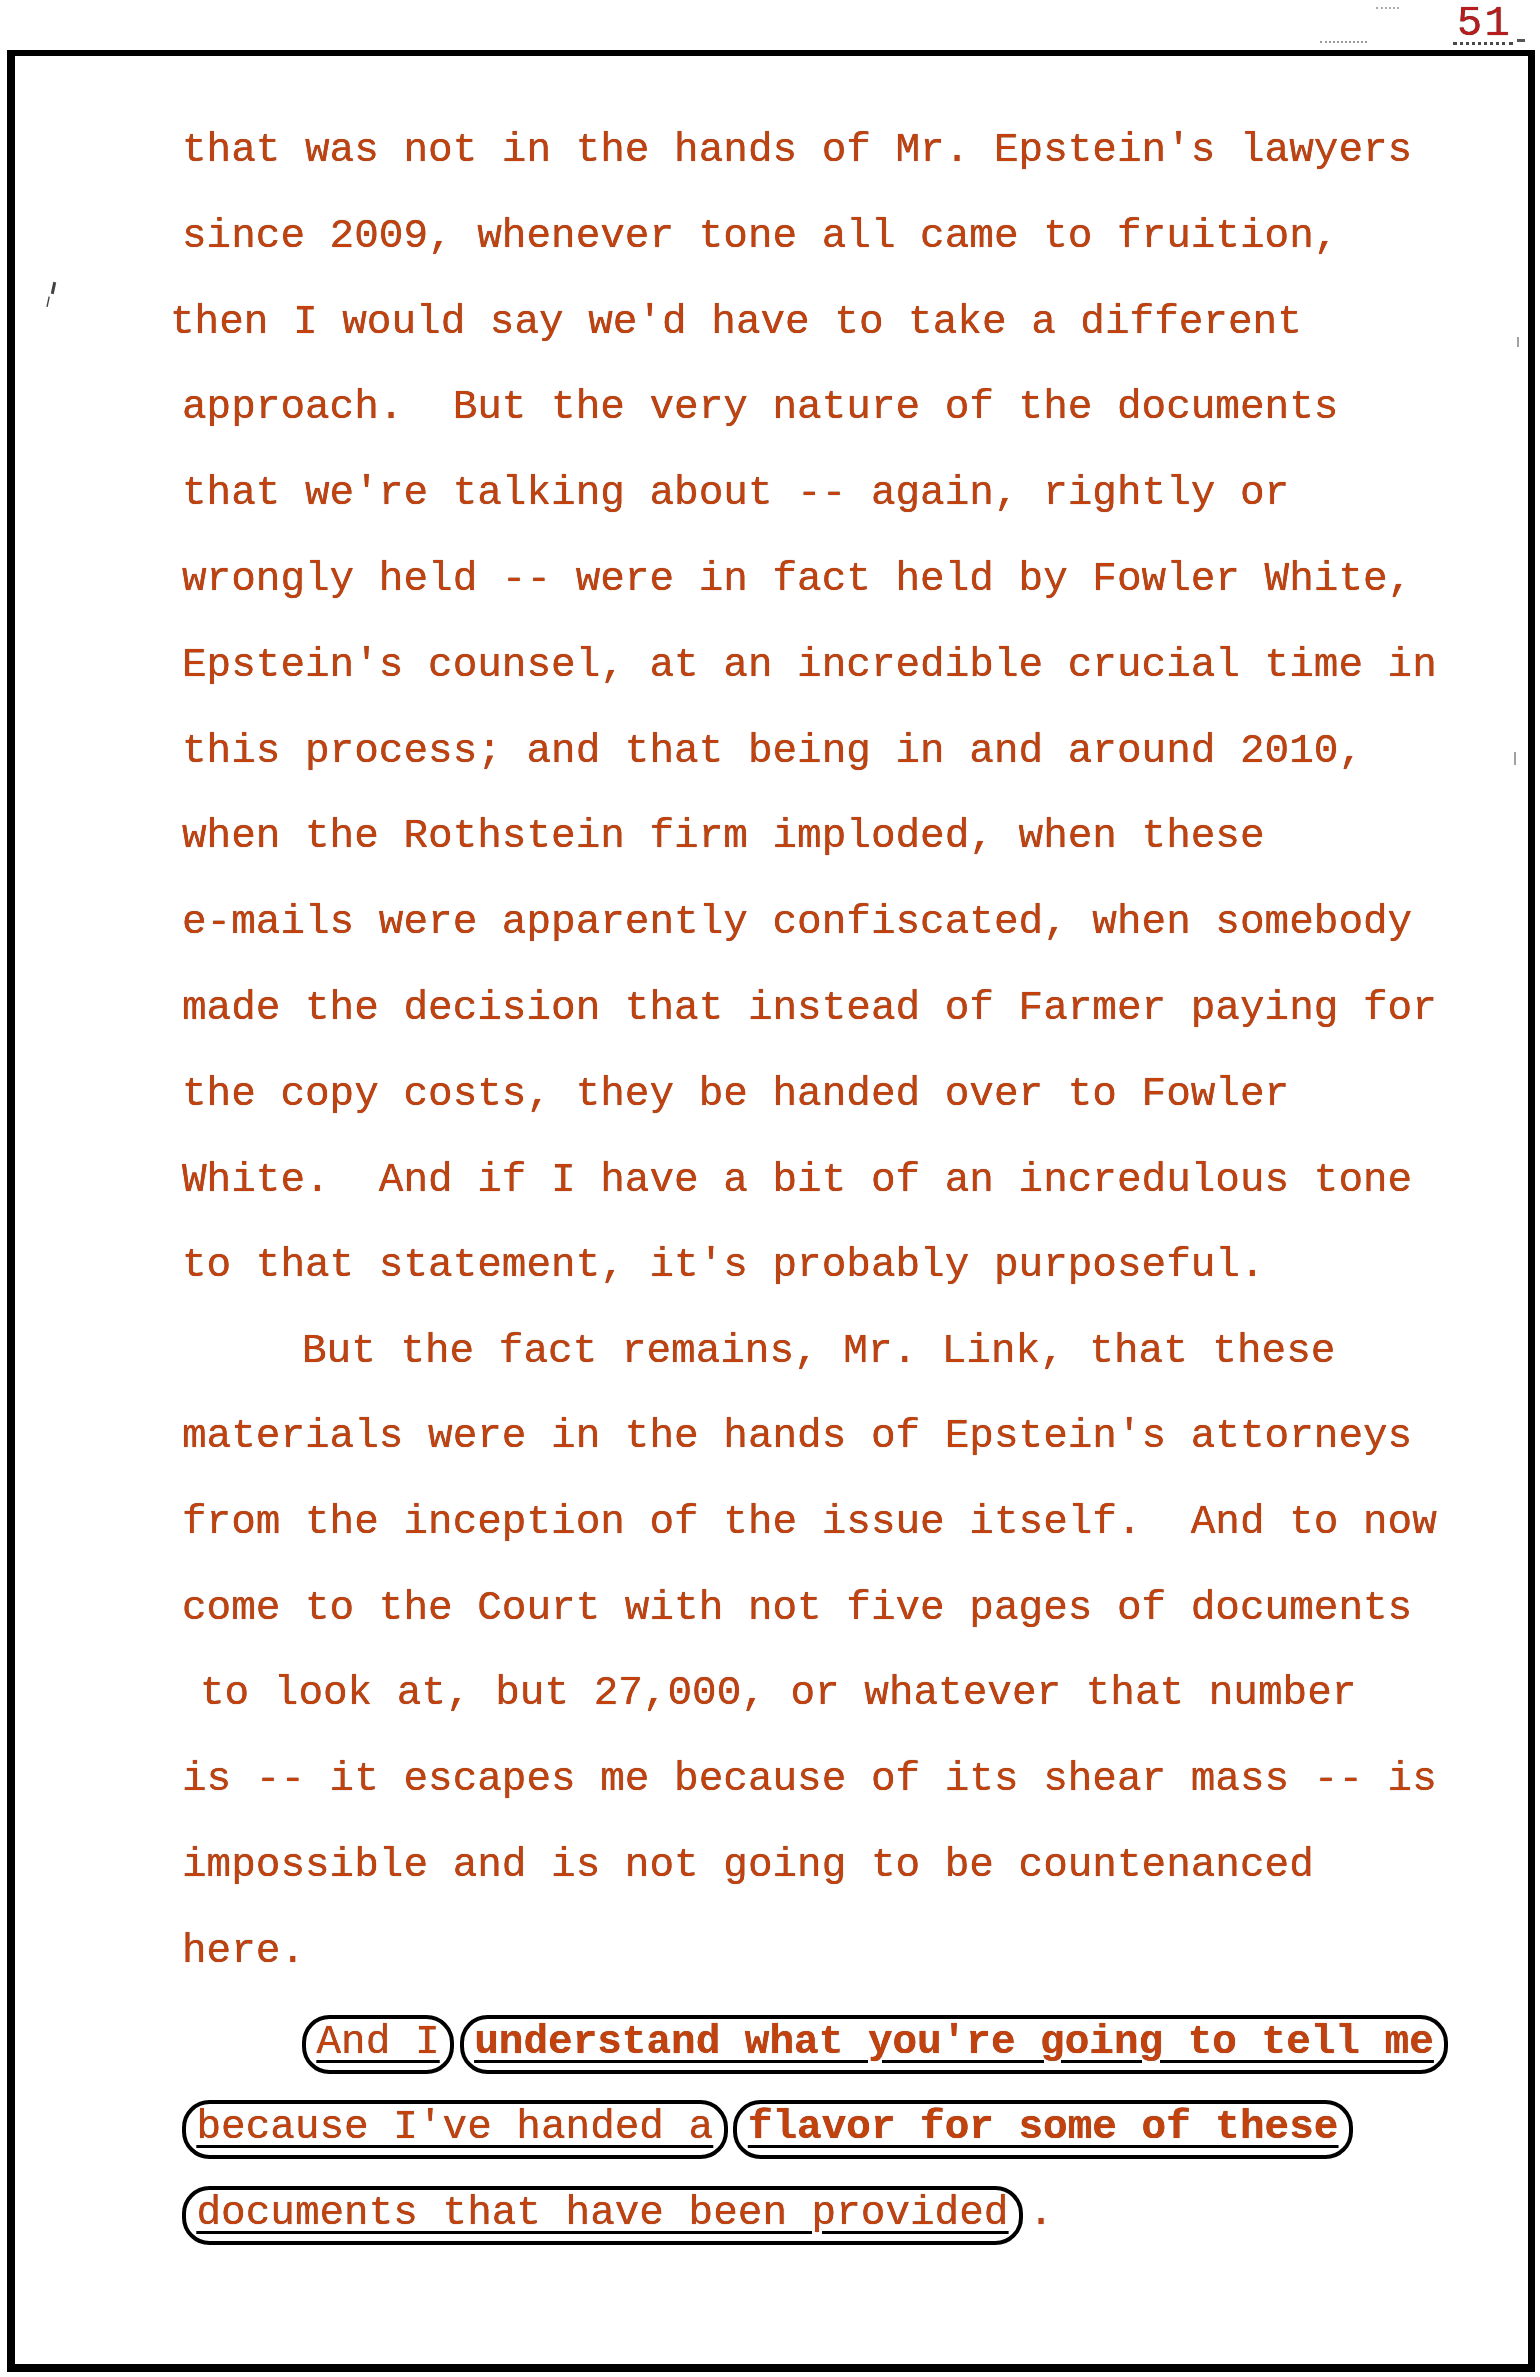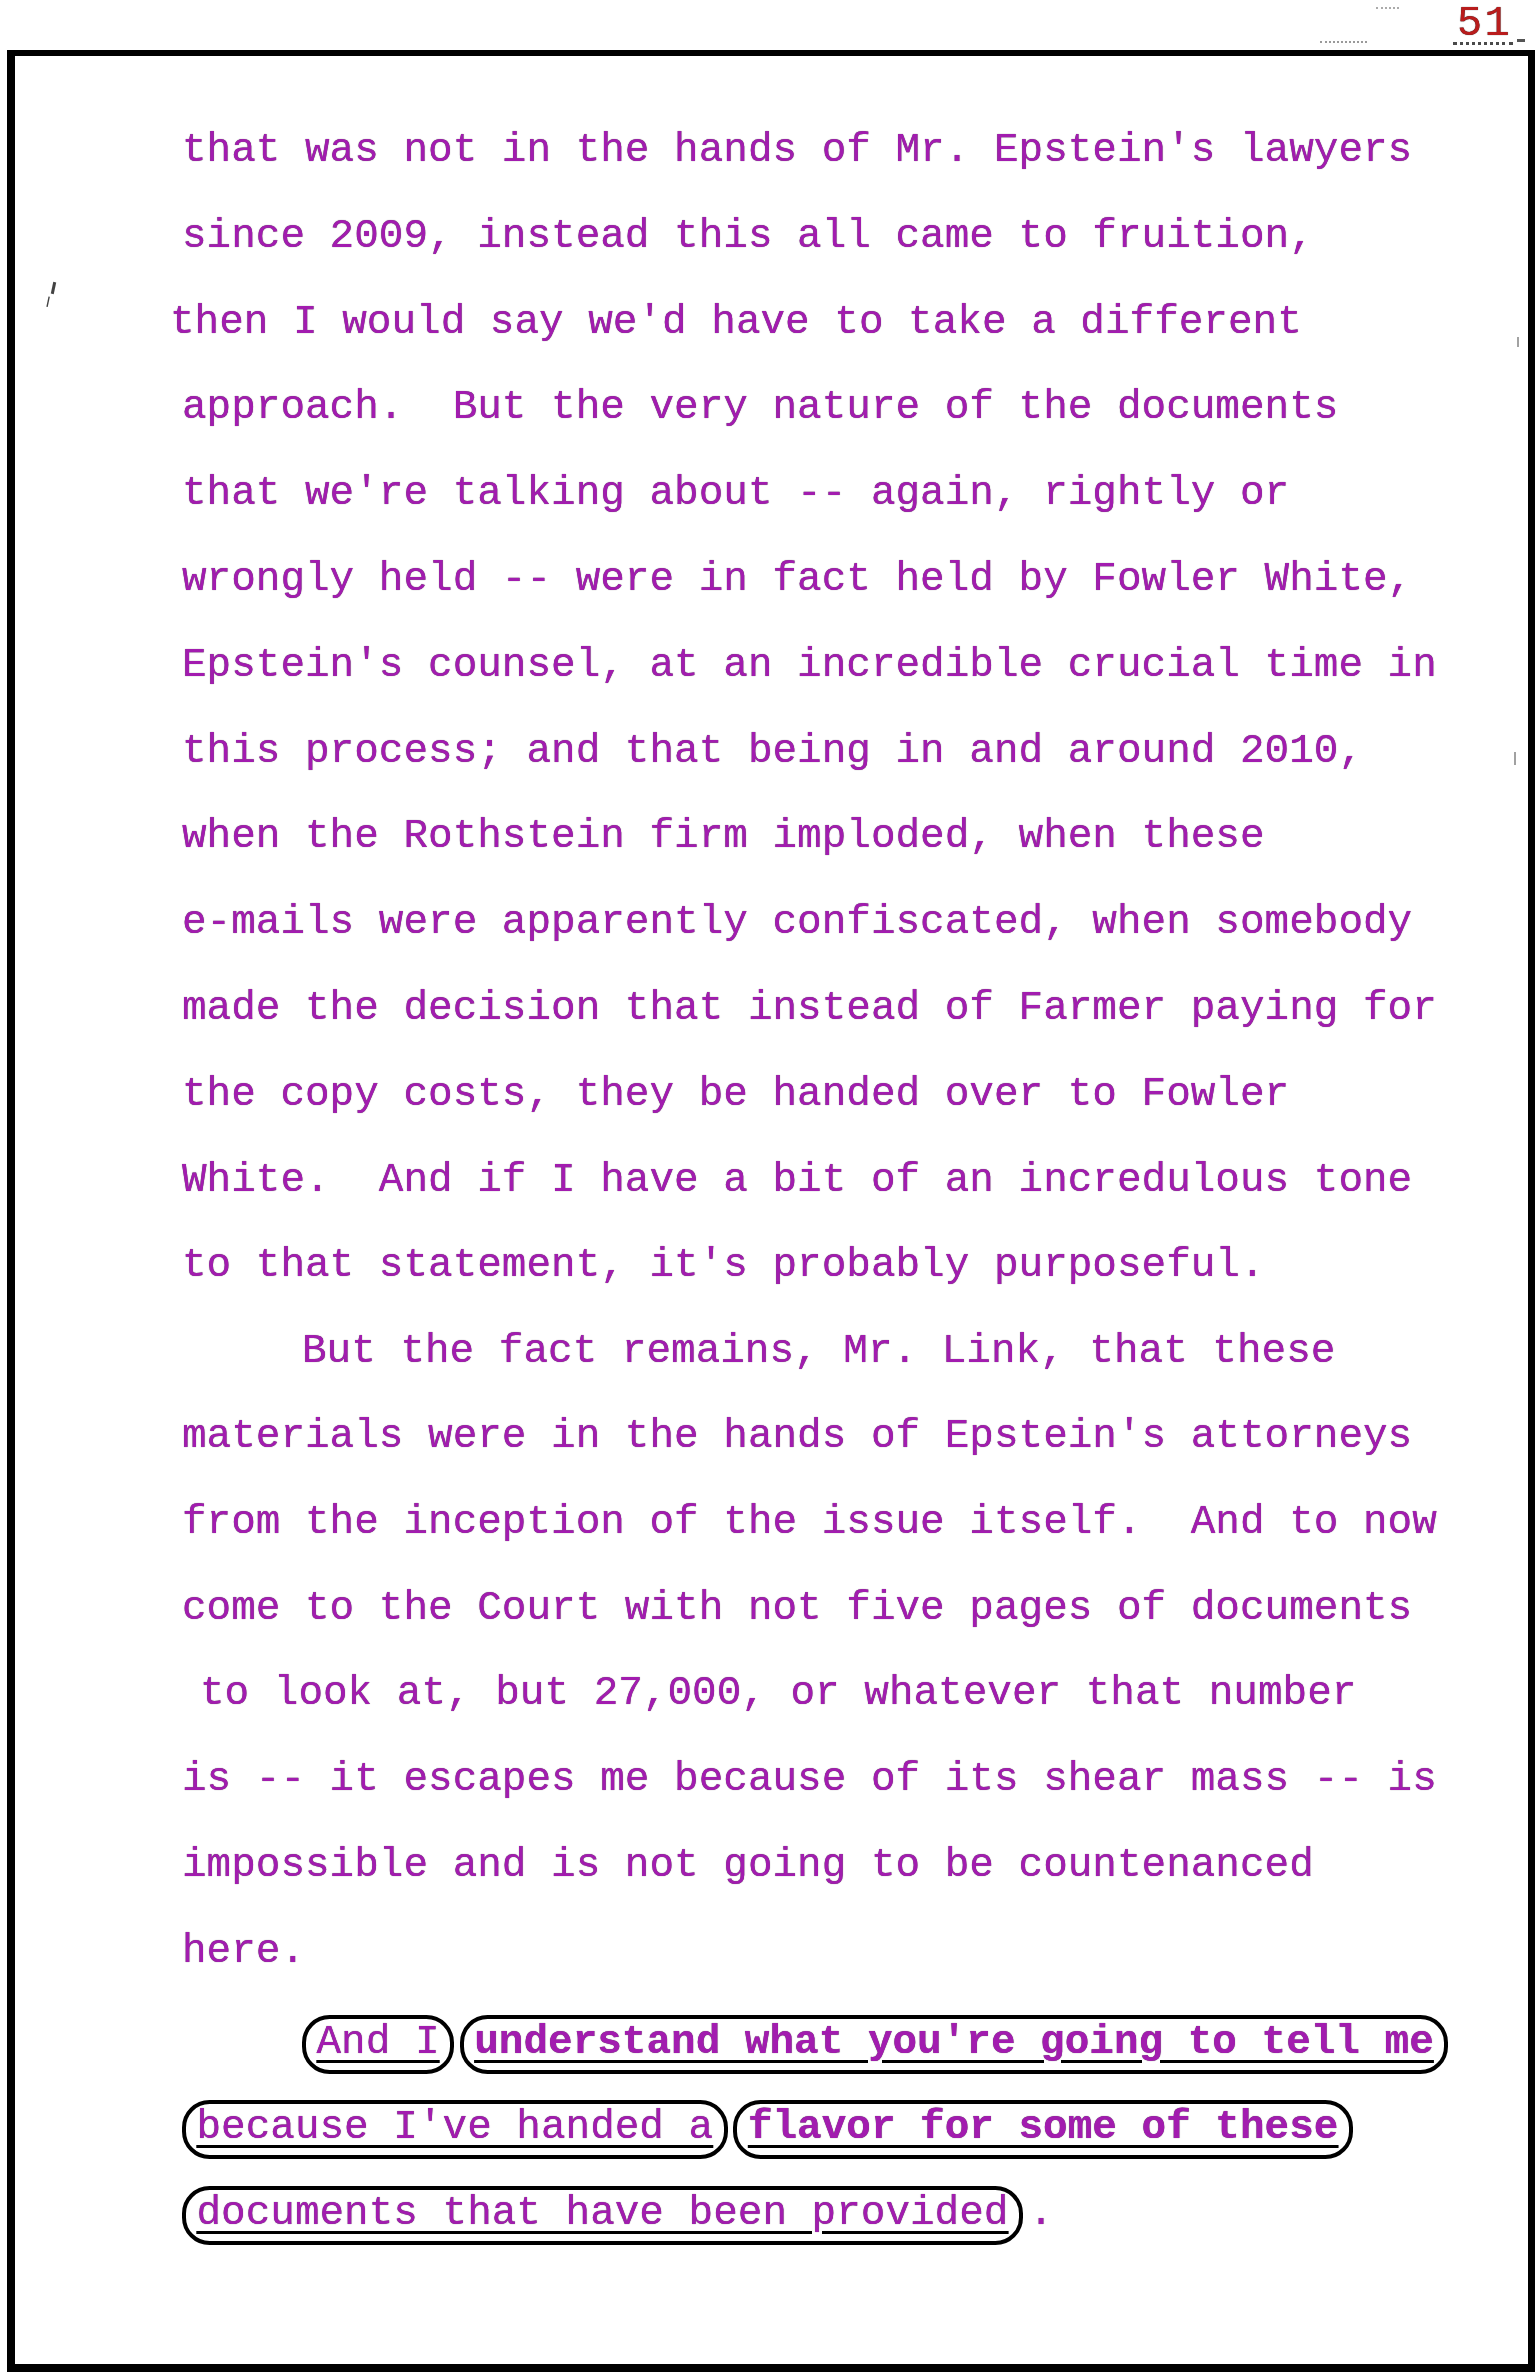--- a/index.html
+++ b/index.html
@@ -42,21 +42,21 @@
     left: 0;
     top: 0;
     width: 100%;
     height: 100%;
   }
   .t-line {
     position: absolute;
     white-space: pre;
     font-size: 41px;
     line-height: 45px;
-    color: #a21caf;
+    color: #c2410c;
     text-shadow: 0 0 0.8px rgba(0,0,0,0.75);
   }
   
   .noise {
     text-decoration-line: underline;
     text-decoration-style: dotted;
     text-decoration-thickness: 2.4px;
     text-decoration-color: rgba(25,25,25,0.32);
     text-underline-offset: 10.5px;
   }
@@ -97,21 +97,21 @@
 
   <div class="artifact a-dots-top"></div>
   <div class="artifact a-dash-left-51"></div>
   <div class="artifact a-dots-under-51"></div>
   <div class="artifact a-tick-51"></div>
 
   <div class="frame"></div>
 
   <div class="lines-layer" id="lines">
       <div class="t-line noise" style="top: 128px; left: 182px;"><span class="plain">that was not in the hands of Mr. Epstein's lawyers</span></div>
-      <div class="t-line noise" style="top: 214px; left: 182px;"><span class="plain">since 2009, instead this all came to fruition,</span></div>
+      <div class="t-line noise" style="top: 214px; left: 182px;"><span class="plain">since 2009, whenever tone all came to fruition,</span></div>
       <div class="t-line noise" style="top: 300px; left: 170px;"><span class="plain">then I would say we'd have to take a different</span></div>
       <div class="t-line noise" style="top: 385px; left: 182px;"><span class="plain">approach.  But the very nature of the documents</span></div>
       <div class="t-line noise" style="top: 471px; left: 182px;"><span class="plain">that we're talking about -- again, rightly or</span></div>
       <div class="t-line noise" style="top: 557px; left: 182px;"><span class="plain">wrongly held -- were in fact held by Fowler White,</span></div>
       <div class="t-line noise" style="top: 643px; left: 182px;"><span class="plain">Epstein's counsel, at an incredible crucial time in</span></div>
       <div class="t-line noise" style="top: 729px; left: 182px;"><span class="plain">this process; and that being in and around 2010,</span></div>
       <div class="t-line noise" style="top: 814px; left: 182px;"><span class="plain">when the Rothstein firm imploded, when these</span></div>
       <div class="t-line noise" style="top: 900px; left: 182px;"><span class="plain">e-mails were apparently confiscated, when somebody</span></div>
       <div class="t-line noise" style="top: 986px; left: 182px;"><span class="plain">made the decision that instead of Farmer paying for</span></div>
       <div class="t-line noise" style="top: 1072px; left: 182px;"><span class="plain">the copy costs, they be handed over to Fowler</span></div>

